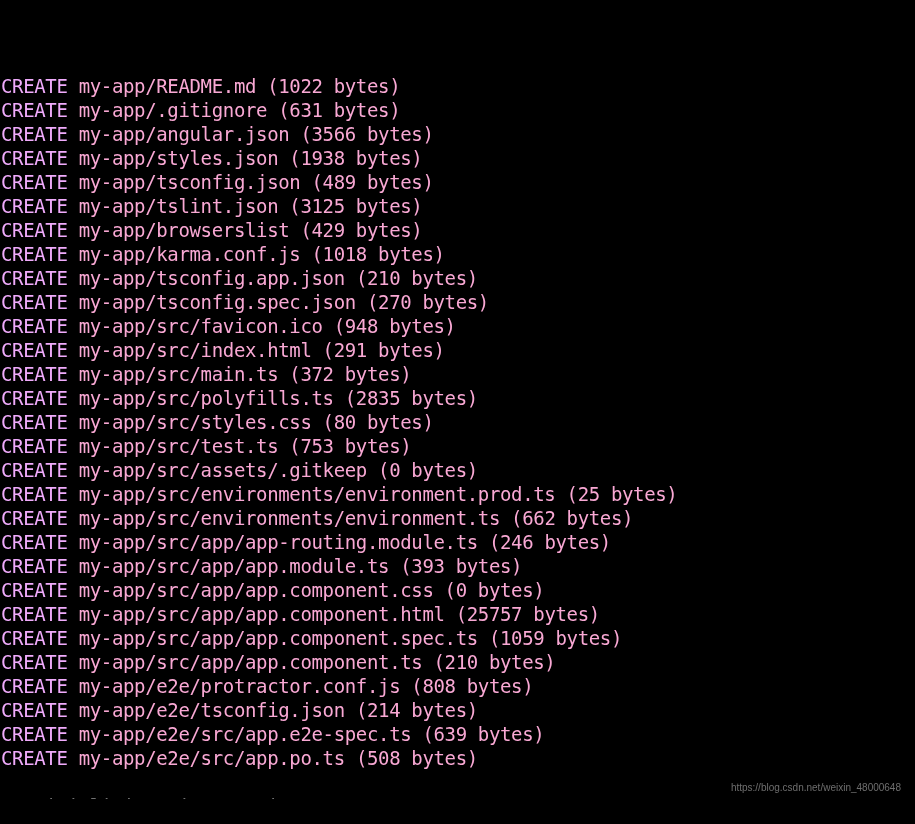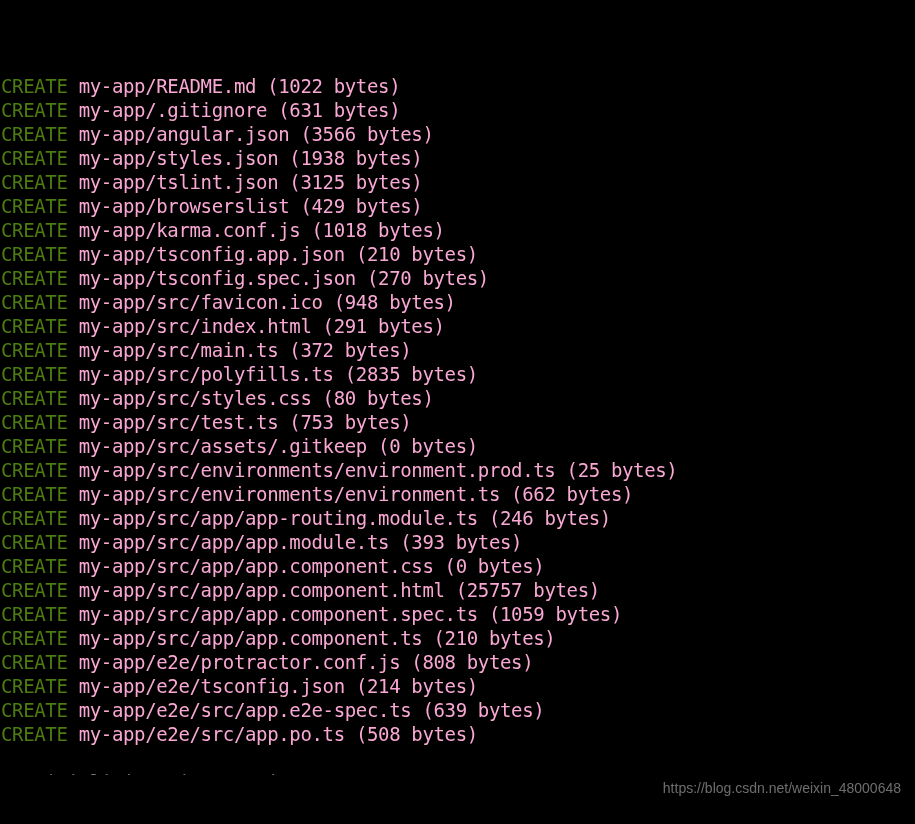--- a/index.html
+++ b/index.html
@@ -26,21 +26,21 @@
     padding: 2px 0 0 1px;
     box-sizing: border-box;
   }
   .line {
     height: 24px;
     white-space: pre;
     color: #e6e6e6;
     overflow: hidden;
   }
   .c-white   { color: #f9a8d4; }
-  .c-green   { color: #4d7c0f; }
+  .c-green   { color: #f0abfc; }
   .clipped {
     height: 14px;
     opacity: 0.55;
     color: #cfcfcf;
     white-space: pre;
     overflow: hidden;
     position: relative;
   }
   .clipped::after {
     content: "";
@@ -48,21 +48,21 @@
     left: 0; right: 0; bottom: 0;
     height: 9px;
     background: #000000;
   }
   #watermark {
     position: absolute;
     right: 14px;
     bottom: 24px;
     color: #6e6e6e;
     font-family: "Liberation Sans", sans-serif;
-    font-size: 14px;
+    font-size: 10px;
     letter-spacing: 0;
     user-select: none;
   }
 </style>
 </head>
 <body>
 
 <div id="terminal">
   <div class="screen">
 
@@ -76,20 +76,21 @@
 
     <div class="line">
       
     </div>
 
     <div id="create-lines">
         <div class="line"><span class="c-green">CREATE</span><span class="c-white"> my-app/README.md </span><span class="c-white">(1022 bytes)</span></div>
         <div class="line"><span class="c-green">CREATE</span><span class="c-white"> my-app/.gitignore </span><span class="c-white">(631 bytes)</span></div>
         <div class="line"><span class="c-green">CREATE</span><span class="c-white"> my-app/angular.json </span><span class="c-white">(3566 bytes)</span></div>
         <div class="line"><span class="c-green">CREATE</span><span class="c-white"> my-app/styles.json </span><span class="c-white">(1938 bytes)</span></div>
+        <div class="line"><span class="c-green">CREATE</span><span class="c-white"> my-app/tsconfig.json </span><span class="c-white">(489 bytes)</span></div>
         <div class="line"><span class="c-green">CREATE</span><span class="c-white"> my-app/tslint.json </span><span class="c-white">(3125 bytes)</span></div>
         <div class="line"><span class="c-green">CREATE</span><span class="c-white"> my-app/browserslist </span><span class="c-white">(429 bytes)</span></div>
         <div class="line"><span class="c-green">CREATE</span><span class="c-white"> my-app/karma.conf.js </span><span class="c-white">(1018 bytes)</span></div>
         <div class="line"><span class="c-green">CREATE</span><span class="c-white"> my-app/tsconfig.app.json </span><span class="c-white">(210 bytes)</span></div>
         <div class="line"><span class="c-green">CREATE</span><span class="c-white"> my-app/tsconfig.spec.json </span><span class="c-white">(270 bytes)</span></div>
         <div class="line"><span class="c-green">CREATE</span><span class="c-white"> my-app/src/favicon.ico </span><span class="c-white">(948 bytes)</span></div>
         <div class="line"><span class="c-green">CREATE</span><span class="c-white"> my-app/src/index.html </span><span class="c-white">(291 bytes)</span></div>
         <div class="line"><span class="c-green">CREATE</span><span class="c-white"> my-app/src/main.ts </span><span class="c-white">(372 bytes)</span></div>
         <div class="line"><span class="c-green">CREATE</span><span class="c-white"> my-app/src/polyfills.ts </span><span class="c-white">(2835 bytes)</span></div>
         <div class="line"><span class="c-green">CREATE</span><span class="c-white"> my-app/src/styles.css </span><span class="c-white">(80 bytes)</span></div>

